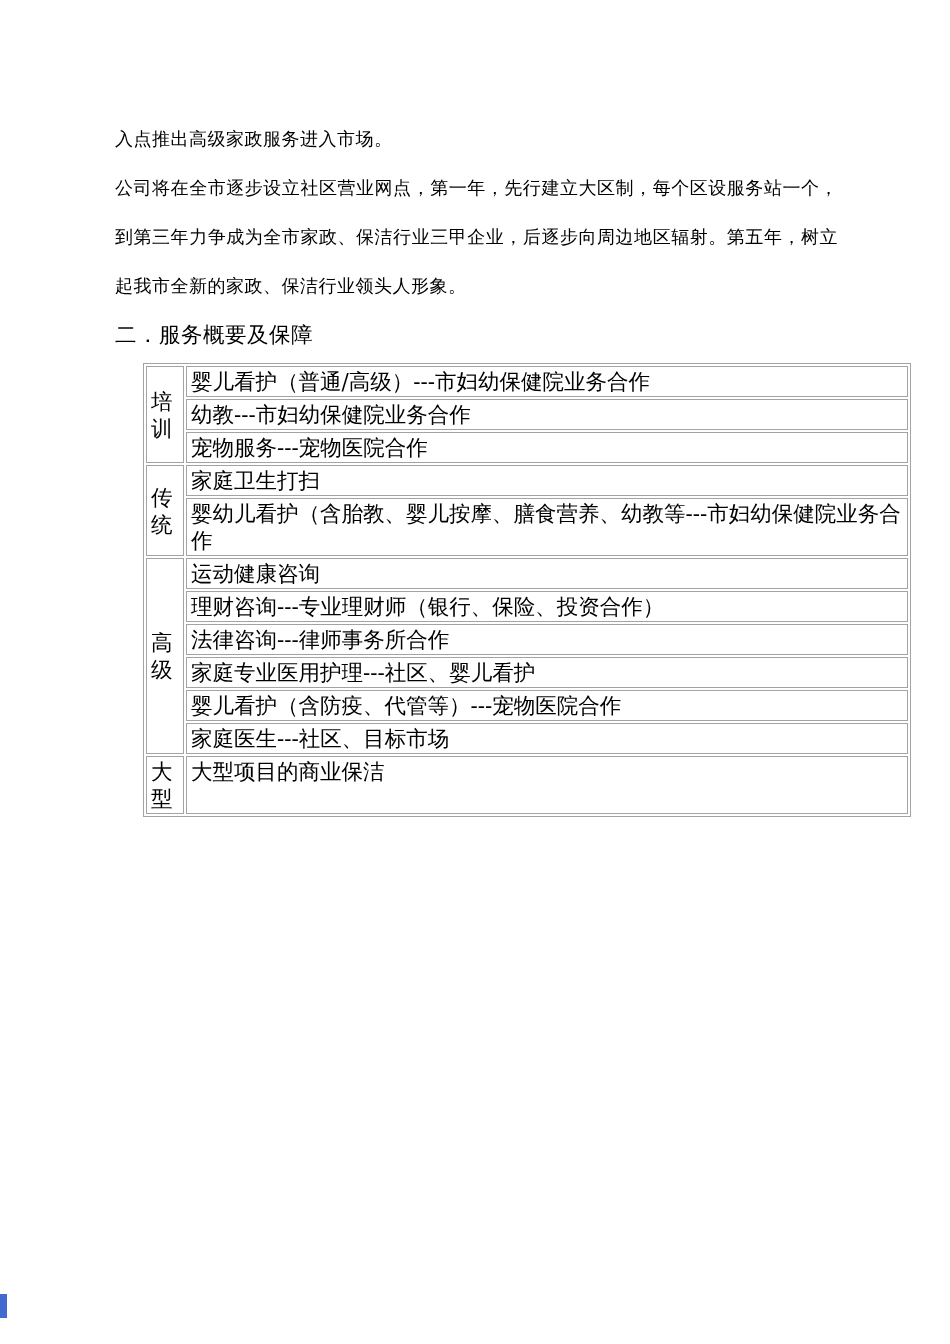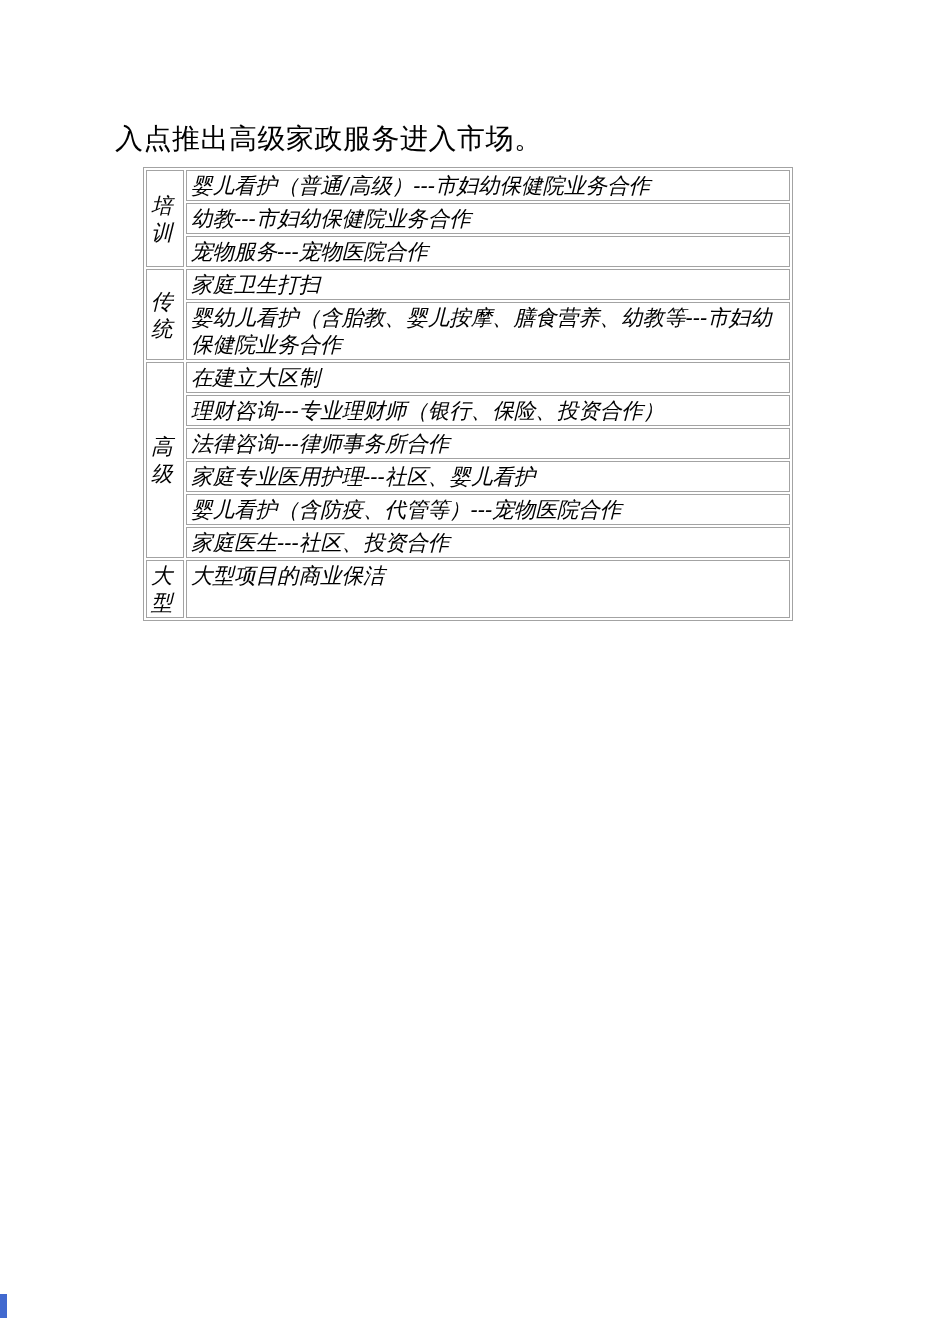--- a/index.html
+++ b/index.html
@@ -14,40 +14,39 @@
     font-family: "DejaVu Serif", "Liberation Serif", serif;
     position: relative;
     overflow: hidden;
   }
   .page {
     padding: 114px 112px 0 115px;
     box-sizing: border-box;
   }
   .para {
     margin: 0;
-    font-size: 28px;
+    font-size: 18px;
     line-height: 49px;
     text-align: justify;
     letter-spacing: 0.5px;
   }
   .plain {
     margin: 0;
     font-size: 21.5px;
     line-height: 49px;
     letter-spacing: 0.5px;
   }
   table.services {
     border-collapse: separate;
     border-spacing: 2px;
     border: 1px solid #a3a3a3;
     margin-left: 28px;
     margin-top: 4px;
-    width: 650px;
+    width: 768px;
     table-layout: fixed;
-    font-style: italic;
   }
   table.services td {
     border: 1px solid #a3a3a3;
     font-size: 21.5px;
     line-height: 27px;
     padding: 1px 4px;
   }
   td.cat {
     width: 28px;
     vertical-align: middle;
@@ -70,23 +69,25 @@
     background: #4169cf;
   }
 </style>
 </head>
 <body>
 
 <div class="page">
 
   <p class="para">入点推出高级家政服务进入市场。</p>
 
+  <p class="para">公司将在全市逐步设立社区营业网点，第一年，先行建立大区制，每个区设服务站一个，到第三年力争成为全市家政、保洁行业三甲企业，后逐步向周边地区辐射。第五年，树立起我市全新的家政、保洁行业领头人形象。</p>
 
 
 
+  <p class="plain">二．服务概要及保障</p>
 
 
   <table class="services">
     <tbody>
       <tr>
         <td class="cat" rowspan="3">培训</td>
         <td class="item">婴儿看护（普通/高级）---市妇幼保健院业务合作</td>
       </tr>
       <tr>
         <td class="item">幼教---市妇幼保健院业务合作</td>
@@ -98,36 +99,36 @@
       <tr>
         <td class="cat" rowspan="2">传统</td>
         <td class="item">家庭卫生打扫</td>
       </tr>
       <tr>
         <td class="item">婴幼儿看护（含胎教、婴儿按摩、膳食营养、幼教等---市妇幼保健院业务合作</td>
       </tr>
 
       <tr>
         <td class="cat" rowspan="6">高级</td>
-        <td class="item">在建立大区制</td>
+        <td class="item">运动健康咨询</td>
       </tr>
       <tr>
         <td class="item">理财咨询---专业理财师（银行、保险、投资合作）</td>
       </tr>
       <tr>
         <td class="item">法律咨询---律师事务所合作</td>
       </tr>
       <tr>
         <td class="item">家庭专业医用护理---社区、婴儿看护</td>
       </tr>
       <tr>
         <td class="item">婴儿看护（含防疫、代管等）---宠物医院合作</td>
       </tr>
       <tr>
-        <td class="item">家庭医生---社区、投资合作</td>
+        <td class="item">家庭医生---社区、目标市场</td>
       </tr>
 
       <tr>
         <td class="cat">大型</td>
         <td class="item">大型项目的商业保洁</td>
       </tr>
     </tbody>
   </table>
 
 

